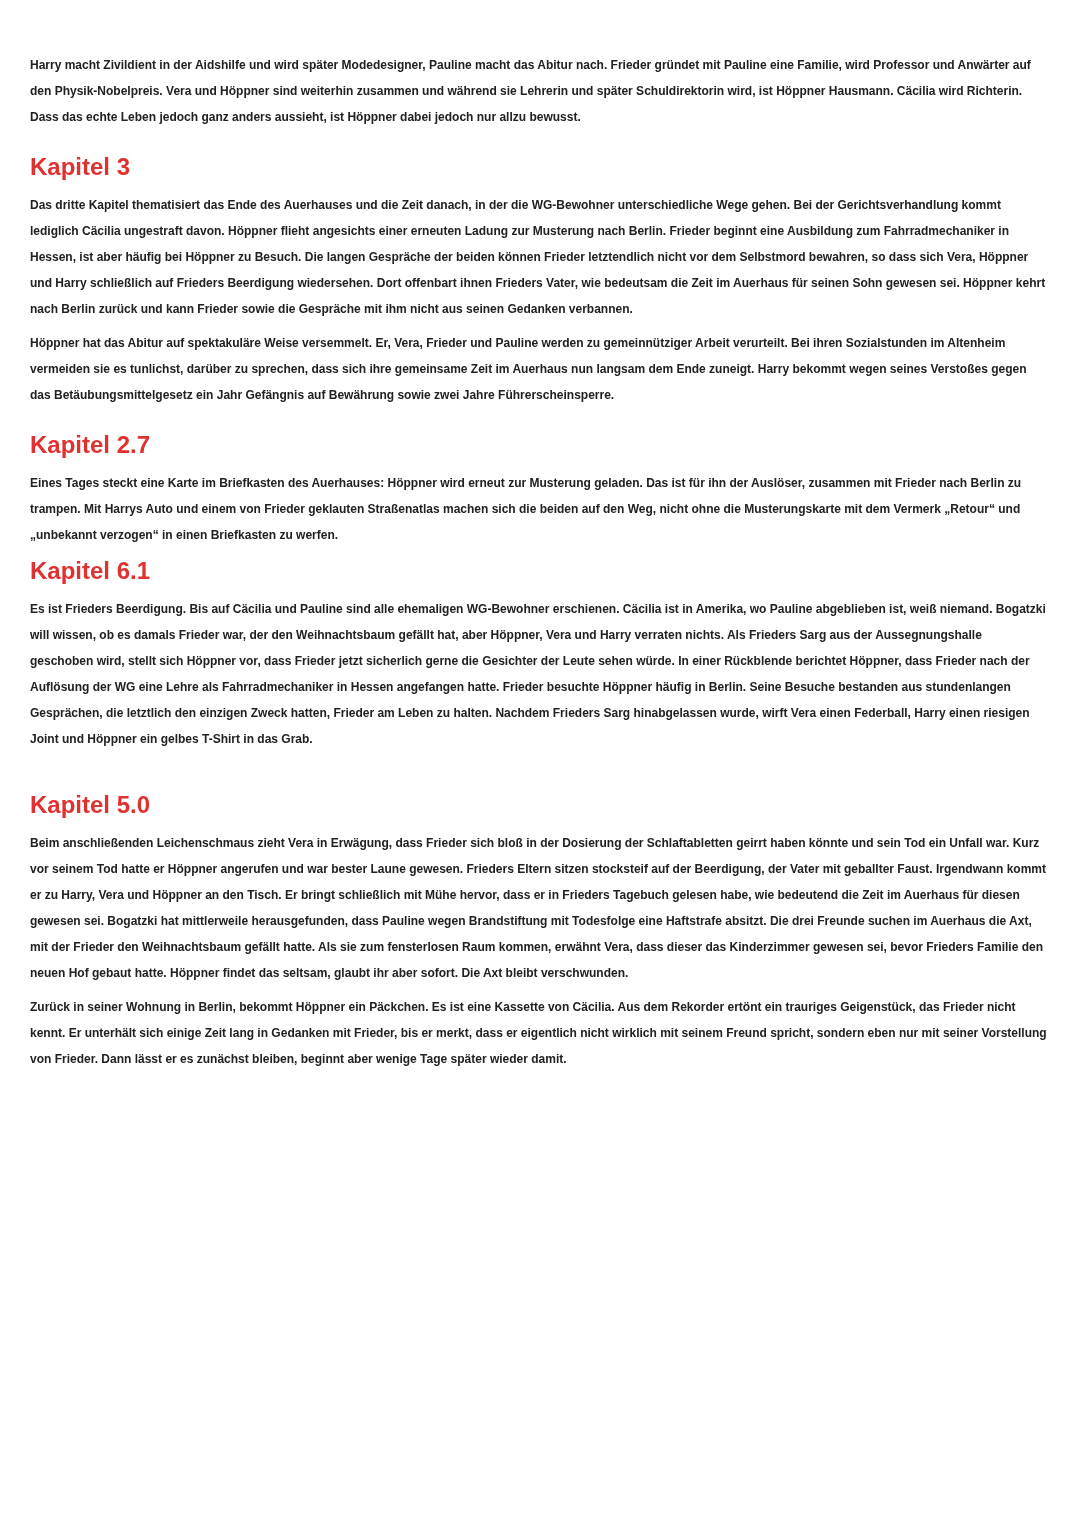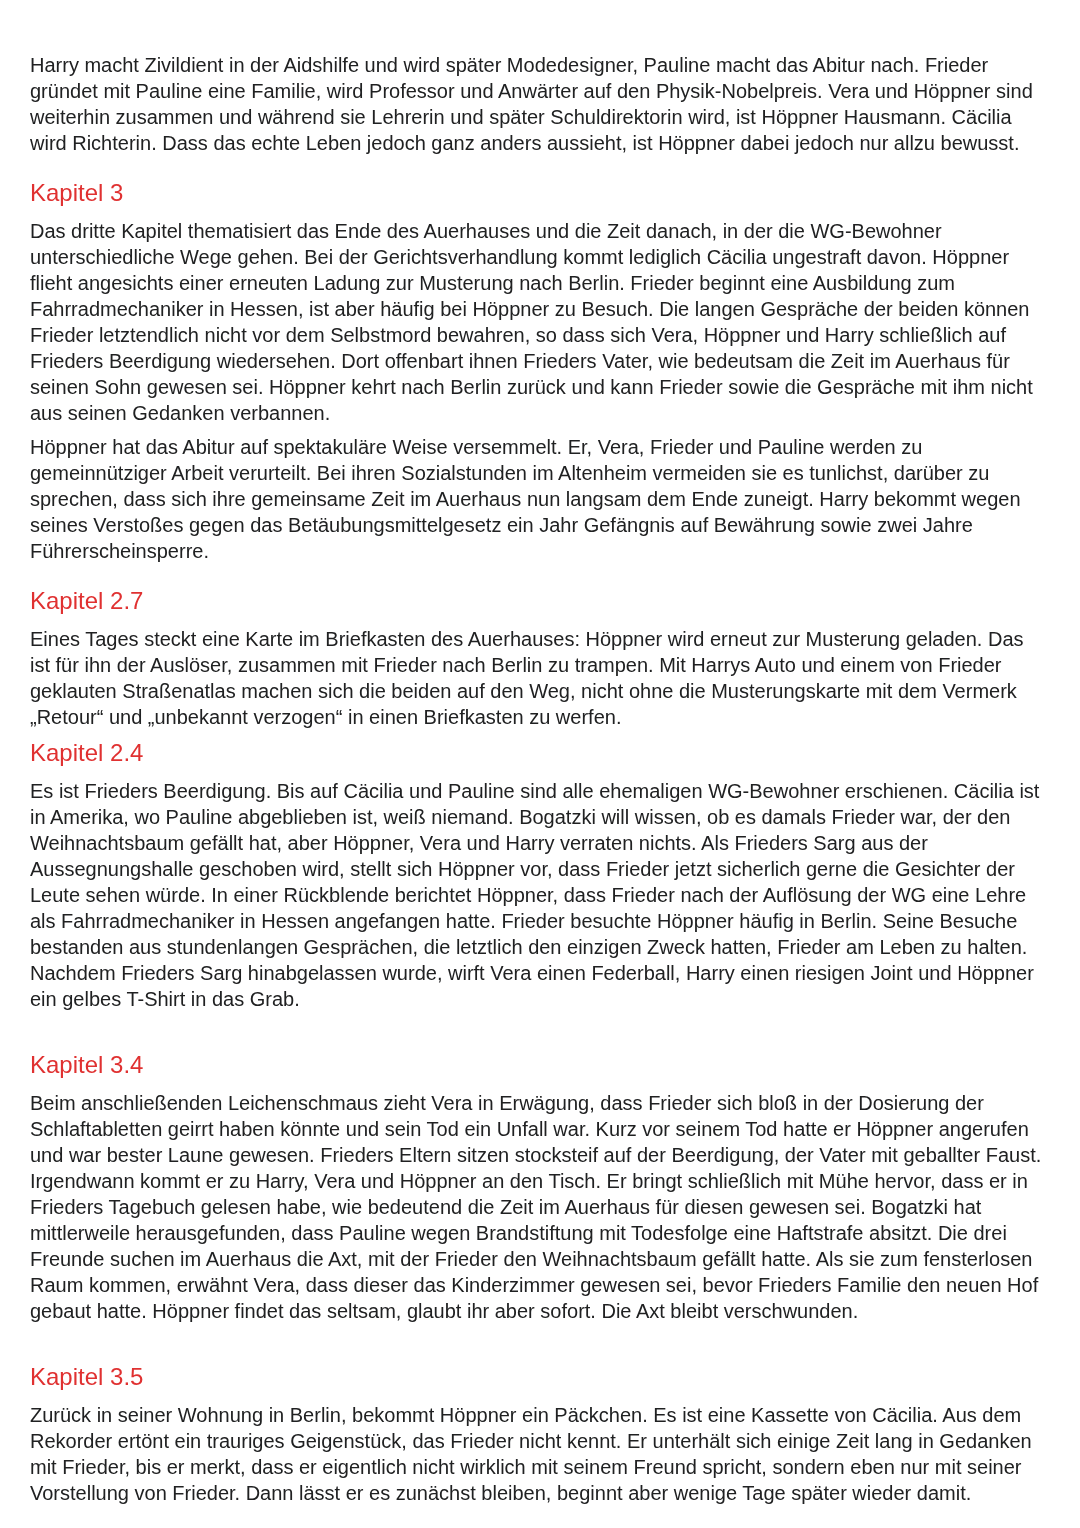--- a/index.html
+++ b/index.html
@@ -16,30 +16,31 @@
     color: var(--text);
   }
   .page {
     width: 1080px;
     min-height: 1528px;
     margin: 0 auto;
     background: #ffffff;
     padding: 52px 32px 40px 30px;
   }
   .body-text {
-    font-size: 20px;
+    font-size: 12px;
     line-height: 26px;
     color: var(--text);
     margin: 0 0 8px 0;
     text-align: left;
+    font-weight: bold;
   }
   .chapter-heading {
     font-size: 24px;
     line-height: 30px;
-    font-weight: 400;
+    font-weight: 700;
     color: var(--accent);
     margin: 22px 0 10px 0;
   }
   .chapter-heading.tight {
     margin-top: 4px;
   }
   .chapter-heading.loose {
     margin-top: 38px;
   }
 </style>
@@ -54,25 +55,24 @@
 
   <p class="body-text">Das dritte Kapitel thematisiert das Ende des Auerhauses und die Zeit danach, in der die WG-Bewohner unterschiedliche Wege gehen. Bei der Gerichtsverhandlung kommt lediglich Cäcilia ungestraft davon. Höppner flieht angesichts einer erneuten Ladung zur Musterung nach Berlin. Frieder beginnt eine Ausbildung zum Fahrradmechaniker in Hessen, ist aber häufig bei Höppner zu Besuch. Die langen Gespräche der beiden können Frieder letztendlich nicht vor dem Selbstmord bewahren, so dass sich Vera, Höppner und Harry schließlich auf Frieders Beerdigung wiedersehen. Dort offenbart ihnen Frieders Vater, wie bedeutsam die Zeit im Auerhaus für seinen Sohn gewesen sei. Höppner kehrt nach Berlin zurück und kann Frieder sowie die Gespräche mit ihm nicht aus seinen Gedanken verbannen.</p>
 
 
   <p class="body-text">Höppner hat das Abitur auf spektakuläre Weise versemmelt. Er, Vera, Frieder und Pauline werden zu gemeinnütziger Arbeit verurteilt. Bei ihren Sozialstunden im Altenheim vermeiden sie es tunlichst, darüber zu sprechen, dass sich ihre gemeinsame Zeit im Auerhaus nun langsam dem Ende zuneigt. Harry bekommt wegen seines Verstoßes gegen das Betäubungsmittelgesetz ein Jahr Gefängnis auf Bewährung sowie zwei Jahre Führerscheinsperre.</p>
 
   <h2 class="chapter-heading">Kapitel 2.7</h2>
 
   <p class="body-text">Eines Tages steckt eine Karte im Briefkasten des Auerhauses: Höppner wird erneut zur Musterung geladen. Das ist für ihn der Auslöser, zusammen mit Frieder nach Berlin zu trampen. Mit Harrys Auto und einem von Frieder geklauten Straßenatlas machen sich die beiden auf den Weg, nicht ohne die Musterungskarte mit dem Vermerk „Retour“ und „unbekannt verzogen“ in einen Briefkasten zu werfen.</p>
 
-  <h2 class="chapter-heading tight">Kapitel 2.4</h2>
+  <h2 class="chapter-heading tight">Kapitel 6.1</h2>
 
   <p class="body-text">Es ist Frieders Beerdigung. Bis auf Cäcilia und Pauline sind alle ehemaligen WG-Bewohner erschienen. Cäcilia ist in Amerika, wo Pauline abgeblieben ist, weiß niemand. Bogatzki will wissen, ob es damals Frieder war, der den Weihnachtsbaum gefällt hat, aber Höppner, Vera und Harry verraten nichts. Als Frieders Sarg aus der Aussegnungshalle geschoben wird, stellt sich Höppner vor, dass Frieder jetzt sicherlich gerne die Gesichter der Leute sehen würde. In einer Rückblende berichtet Höppner, dass Frieder nach der Auflösung der WG eine Lehre als Fahrradmechaniker in Hessen angefangen hatte. Frieder besuchte Höppner häufig in Berlin. Seine Besuche bestanden aus stundenlangen Gesprächen, die letztlich den einzigen Zweck hatten, Frieder am Leben zu halten. Nachdem Frieders Sarg hinabgelassen wurde, wirft Vera einen Federball, Harry einen riesigen Joint und Höppner ein gelbes T-Shirt in das Grab.</p>
 
-  <h2 class="chapter-heading loose">Kapitel 3.4</h2>
+  <h2 class="chapter-heading loose">Kapitel 5.0</h2>
 
   <p class="body-text">Beim anschließenden Leichenschmaus zieht Vera in Erwägung, dass Frieder sich bloß in der Dosierung der Schlaftabletten geirrt haben könnte und sein Tod ein Unfall war. Kurz vor seinem Tod hatte er Höppner angerufen und war bester Laune gewesen. Frieders Eltern sitzen stocksteif auf der Beerdigung, der Vater mit geballter Faust. Irgendwann kommt er zu Harry, Vera und Höppner an den Tisch. Er bringt schließlich mit Mühe hervor, dass er in Frieders Tagebuch gelesen habe, wie bedeutend die Zeit im Auerhaus für diesen gewesen sei. Bogatzki hat mittlerweile herausgefunden, dass Pauline wegen Brandstiftung mit Todesfolge eine Haftstrafe absitzt. Die drei Freunde suchen im Auerhaus die Axt, mit der Frieder den Weihnachtsbaum gefällt hatte. Als sie zum fensterlosen Raum kommen, erwähnt Vera, dass dieser das Kinderzimmer gewesen sei, bevor Frieders Familie den neuen Hof gebaut hatte. Höppner findet das seltsam, glaubt ihr aber sofort. Die Axt bleibt verschwunden.</p>
 
-  <h2 class="chapter-heading loose">Kapitel 3.5</h2>
 
   <p class="body-text">Zurück in seiner Wohnung in Berlin, bekommt Höppner ein Päckchen. Es ist eine Kassette von Cäcilia. Aus dem Rekorder ertönt ein trauriges Geigenstück, das Frieder nicht kennt. Er unterhält sich einige Zeit lang in Gedanken mit Frieder, bis er merkt, dass er eigentlich nicht wirklich mit seinem Freund spricht, sondern eben nur mit seiner Vorstellung von Frieder. Dann lässt er es zunächst bleiben, beginnt aber wenige Tage später wieder damit.</p>
 
 </main>
 
 </body></html>

